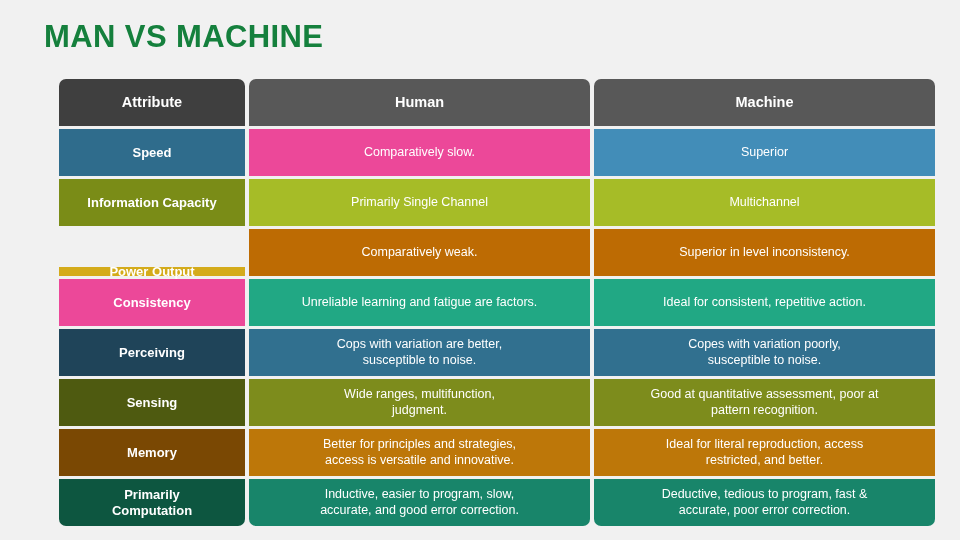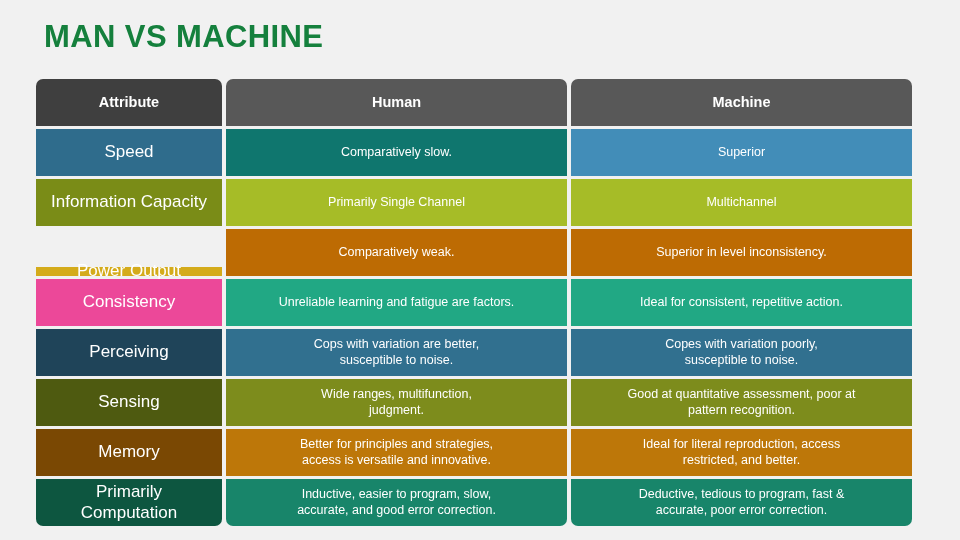--- a/index.html
+++ b/index.html
@@ -28,21 +28,21 @@
     font-size: 31px;
     font-weight: bold;
     color: #404040;
     letter-spacing: 0.4px;
     line-height: 1.25;
     white-space: nowrap;
   }
 
   #table {
     position: absolute;
-    left: 36px;
+    left: 59px;
     top: 79px;
     width: 876px;
     display: flex;
     flex-direction: column;
     gap: 3px;
   }
 
   .row {
     display: flex;
     gap: 4px;
@@ -56,22 +56,22 @@
     text-align: center;
     color: #ffffff;
     box-sizing: border-box;
     padding: 2px 8px;
     line-height: 1.22;
   }
 
   .cell.attr {
     width: 186px;
     flex: 0 0 186px;
-    font-size: 17px;
-    font-weight: normal;
+    font-size: 13px;
+    font-weight: bold;
   }
 
   .cell.val {
     flex: 1 1 0;
     font-size: 12.5px;
     font-weight: normal;
   }
 
   
   .row.header {
@@ -121,21 +121,21 @@
       </div>
       <div class="cell val" style="background: rgb(88, 88, 88);">
         <span class="txt">Machine</span>
       </div>
     </div>
 
     <div class="row">
       <div class="cell attr" style="background: rgb(47, 108, 140);">
         <span class="txt"><span>Speed</span></span>
       </div>
-      <div class="cell val" style="background: #0f766e;">
+      <div class="cell val" style="background: #ec4899;">
         <span class="txt"><span>Comparatively slow.</span></span>
       </div>
       <div class="cell val" style="background: rgb(66, 141, 184);">
         <span class="txt"><span>Superior</span></span>
       </div>
     </div>
 
     <div class="row">
       <div class="cell attr" style="background: rgb(122, 140, 23);">
         <span class="txt"><span>Information Capacity</span></span>

